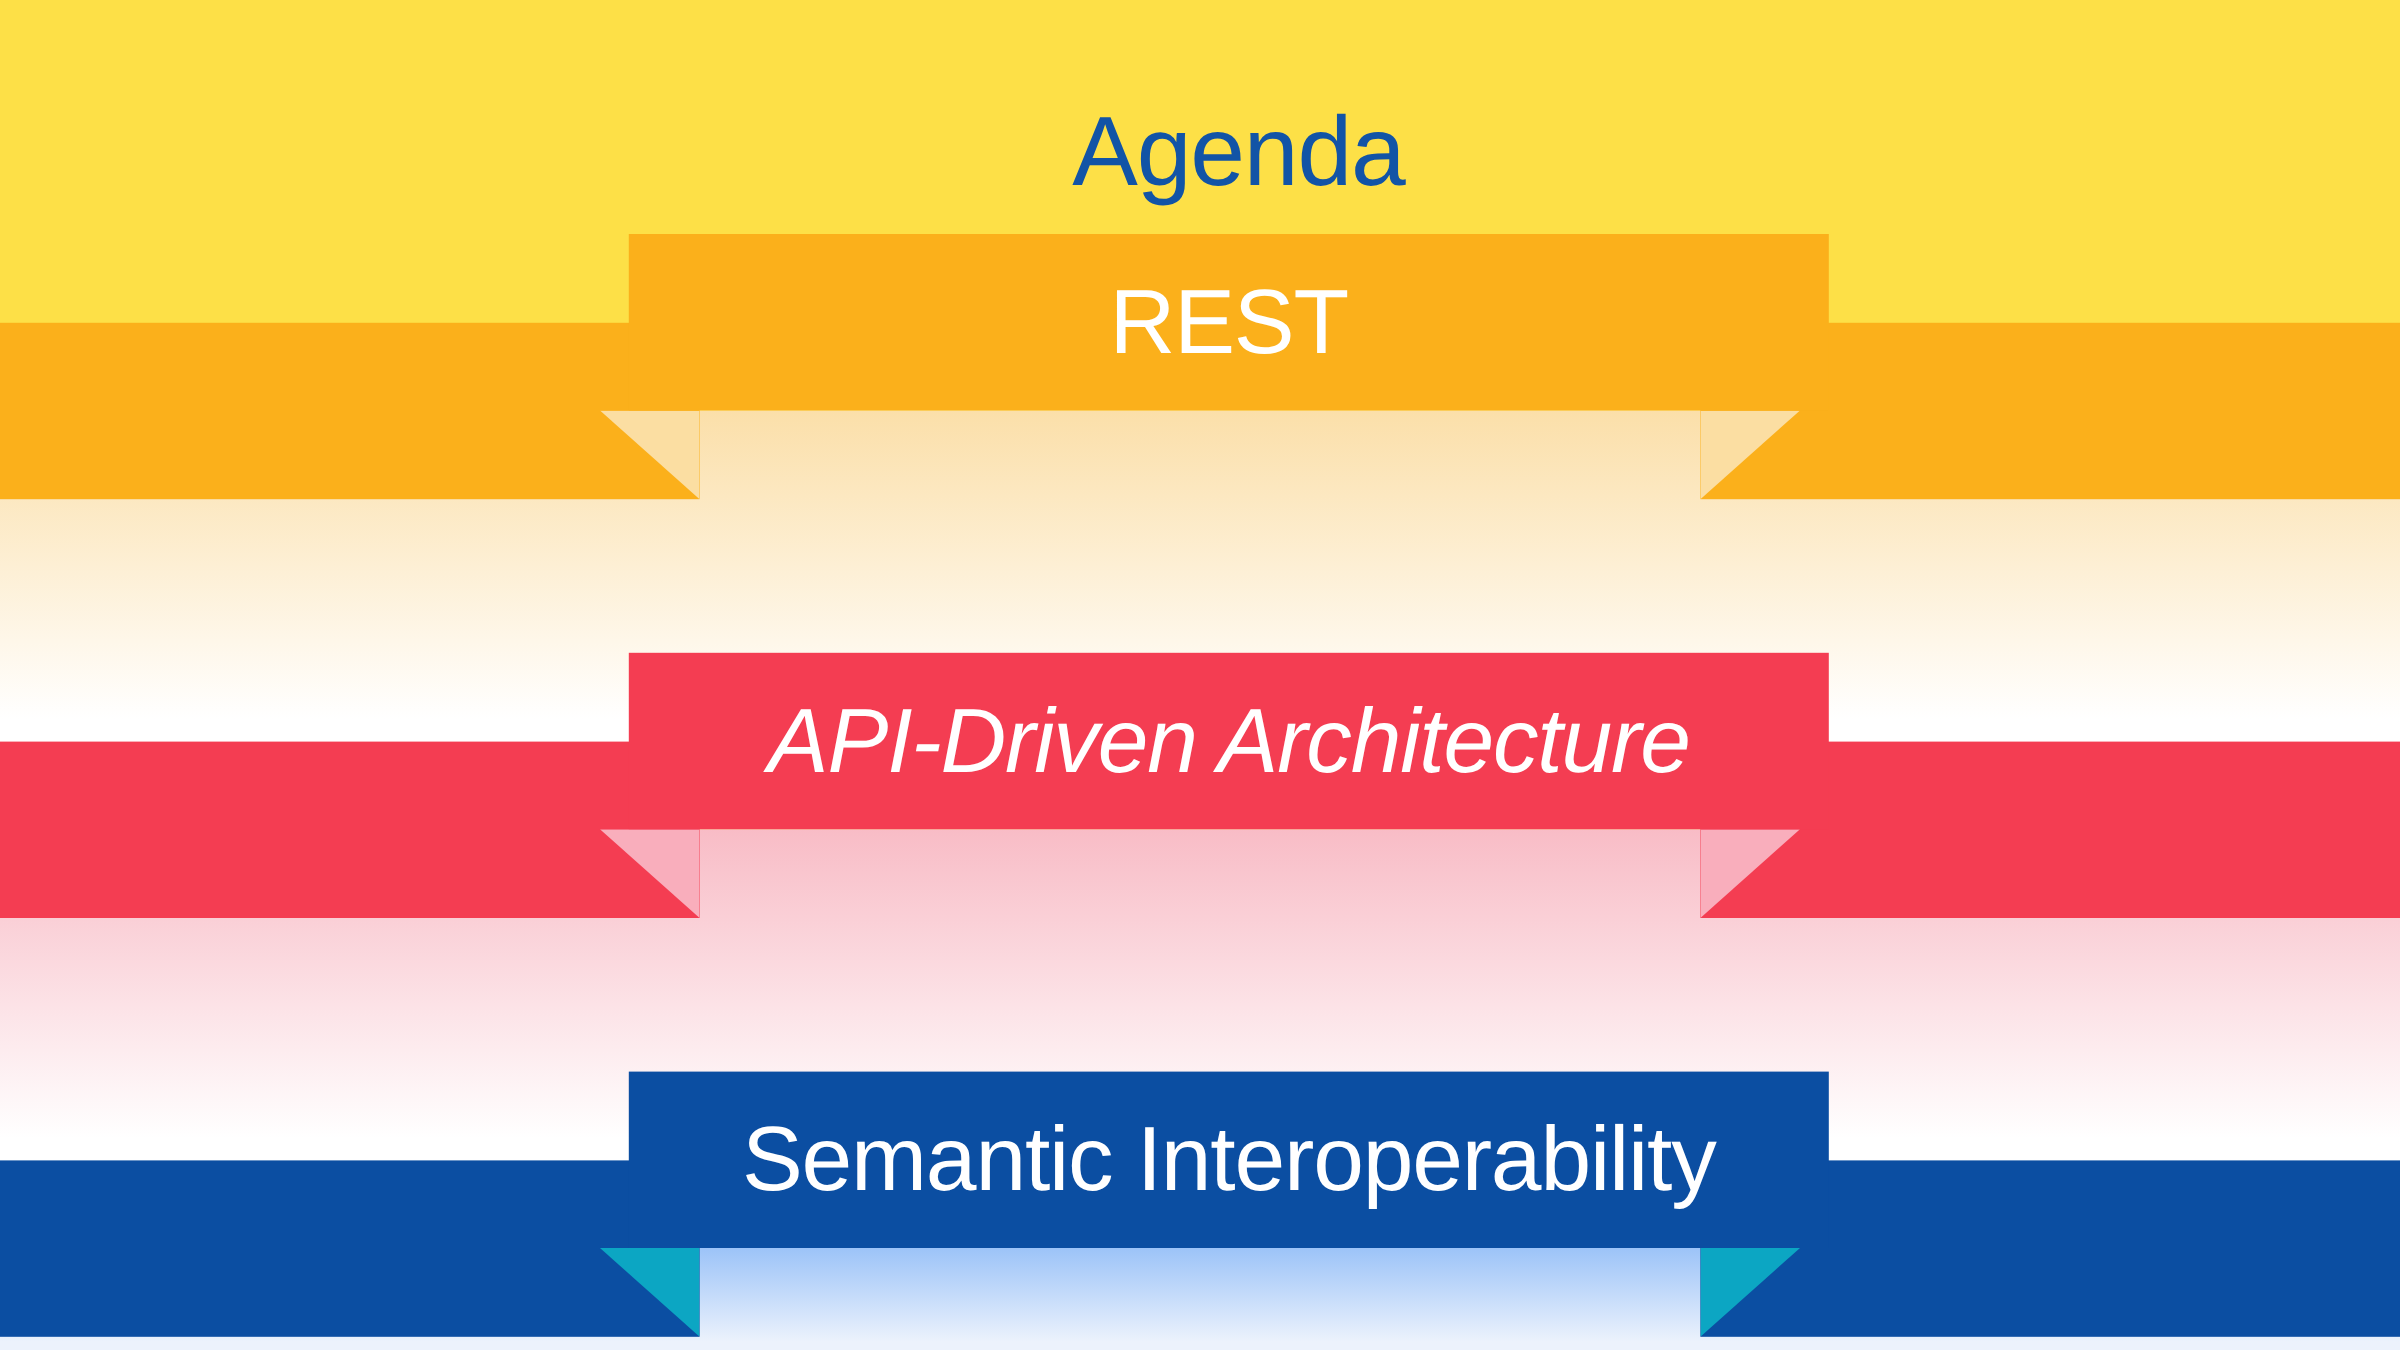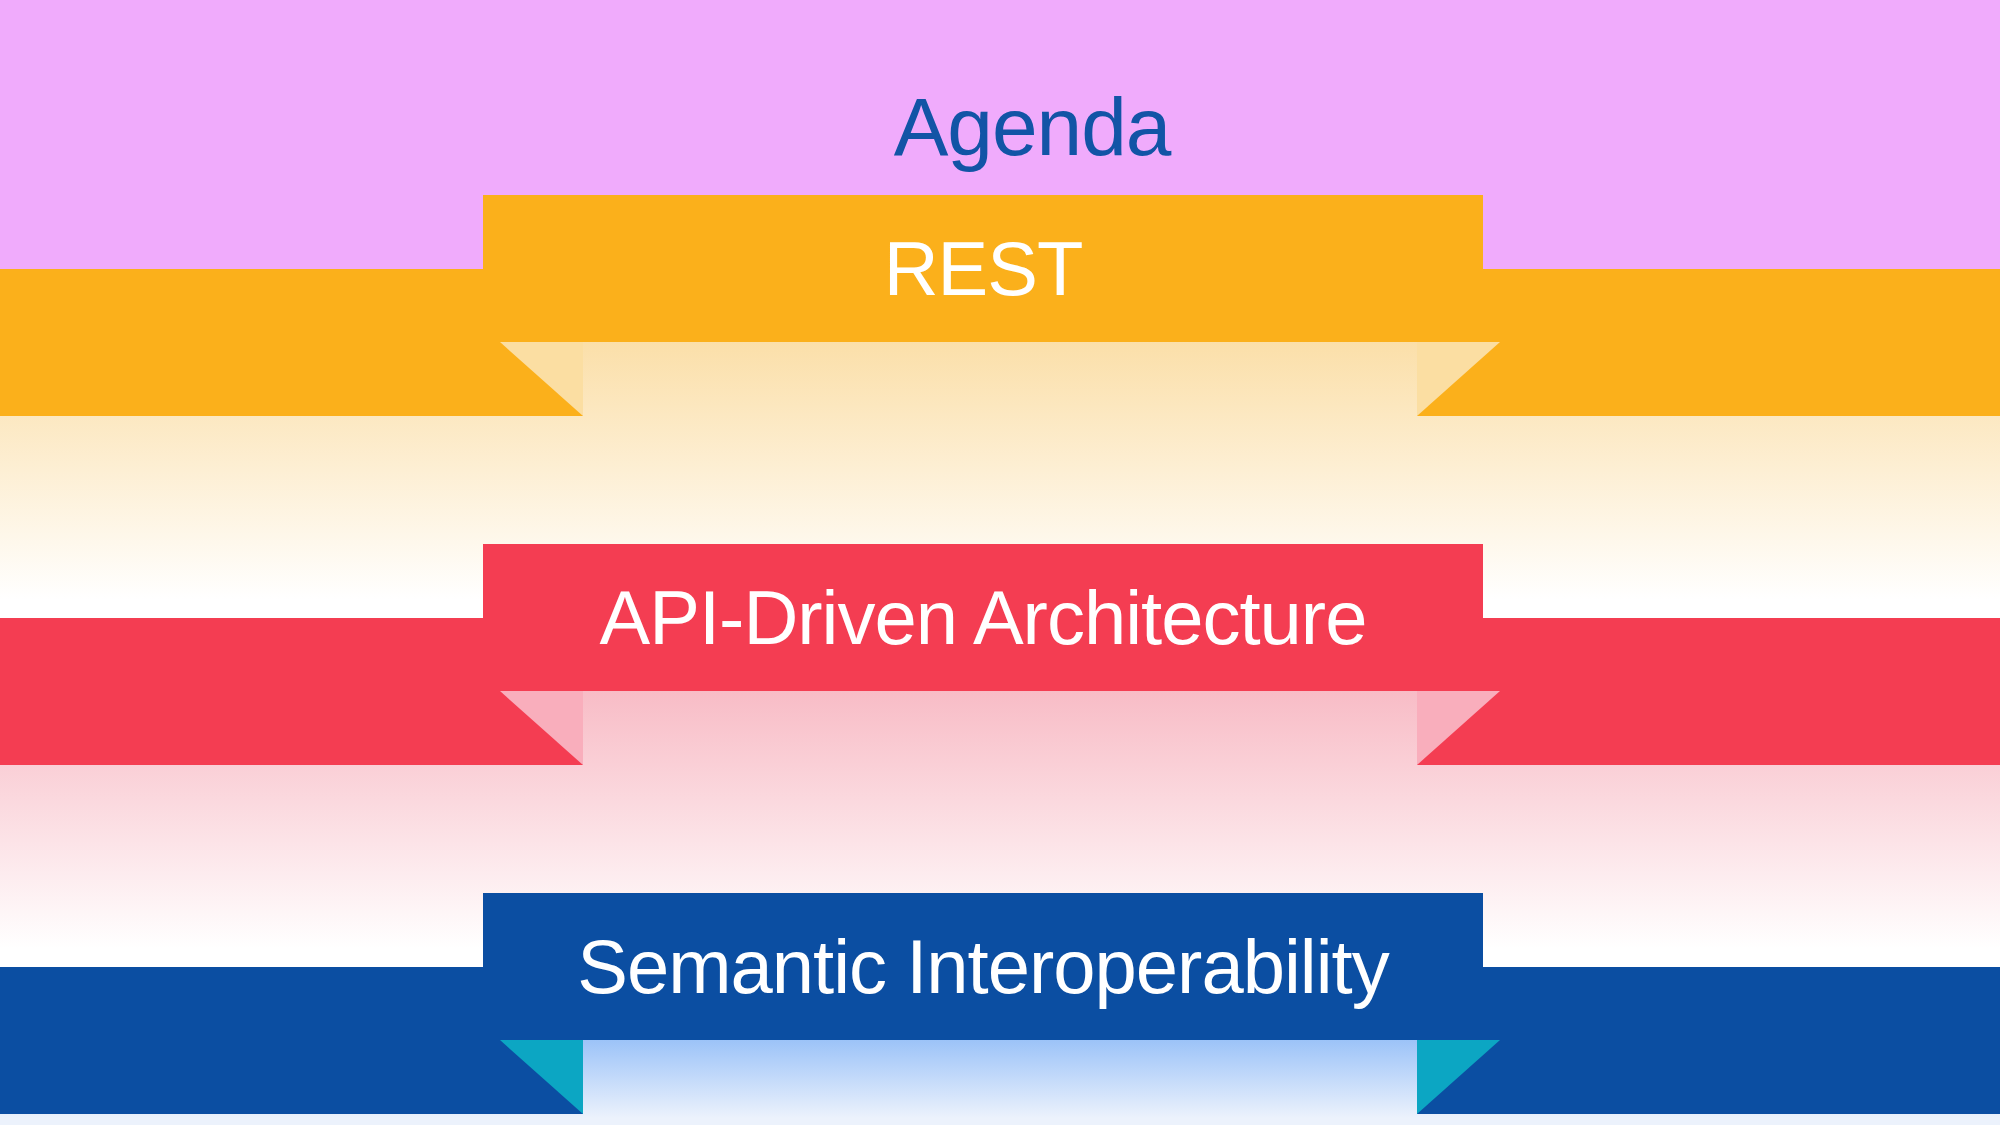--- a/index.html
+++ b/index.html
@@ -2,21 +2,21 @@
 <html><head>
 <meta charset="utf-8">
 <style>
   html, body { margin: 0; padding: 0; }
   body {
     width: 2000px; height: 1125px;
     background: #ffffff;
     overflow: hidden;
     font-family: "Liberation Sans", sans-serif;
   }
-  .slide { position: relative; width: 2000px; height: 926px; background: #f0abfc; }
+  .slide { position: relative; width: 2000px; height: 926px; background: #fde047; }
 
   .slide-title {
     position: absolute;
     top: 84px; left: 32px; width: 2000px;
     text-align: center;
     font-size: 82px;
     line-height: 86px;
     letter-spacing: -1px;
     font-weight: 400;
   }
@@ -37,21 +37,21 @@
   .band-l { left: 0; }
   .band-r { left: 1417px; }
 
   
   .fold { position: absolute; top: 147px; width: 83px; height: 74px; }
   .fold-l { left: 500px;  clip-path: polygon(0 0, 100% 0, 100% 100%); }
   .fold-r { left: 1417px; clip-path: polygon(0 0, 100% 0, 0 100%); }
 
   
   .banner {
-    position: absolute; top: 0; left: 483px;
+    position: absolute; top: 0; left: 524px;
     width: 1000px; height: 147px;
     display: flex; align-items: center; justify-content: center;
   }
   .banner-label {
     font-size: 76px;
     letter-spacing: -1px;
     font-weight: 400;
     white-space: nowrap;
   }
 </style>
@@ -72,21 +72,21 @@
       <span class="banner-label" style="color: rgb(255, 255, 255);">REST</span>
     </div>
   </section>
 
   <section class="ribbon r2">
     <div class="trail" style="background: linear-gradient(rgb(248, 188, 198) 0%, rgb(255, 255, 255) 92%);"></div>
     <div class="band band-l" style="background-color: rgb(244, 61, 82);"></div>
     <div class="band band-r" style="background-color: rgb(244, 61, 82);"></div>
     <div class="fold fold-l" style="background-color: rgb(249, 174, 188);"></div>
     <div class="fold fold-r" style="background-color: rgb(249, 174, 188);"></div>
-    <div class="banner" style="background-color: rgb(244, 61, 82);">
+    <div class="banner" style="background-color: rgb(244, 61, 82); font-style: italic;">
       <span class="banner-label" style="color: rgb(255, 255, 255);">API-Driven Architecture</span>
     </div>
   </section>
 
   <section class="ribbon r3">
     <div class="trail" style="background: linear-gradient(rgb(156, 195, 248) 0%, rgb(236, 242, 252) 92%);"></div>
     <div class="band band-l" style="background-color: rgb(11, 78, 162);"></div>
     <div class="band band-r" style="background-color: rgb(11, 78, 162);"></div>
     <div class="fold fold-l" style="background-color: rgb(12, 166, 195);"></div>
     <div class="fold fold-r" style="background-color: rgb(12, 166, 195);"></div>

